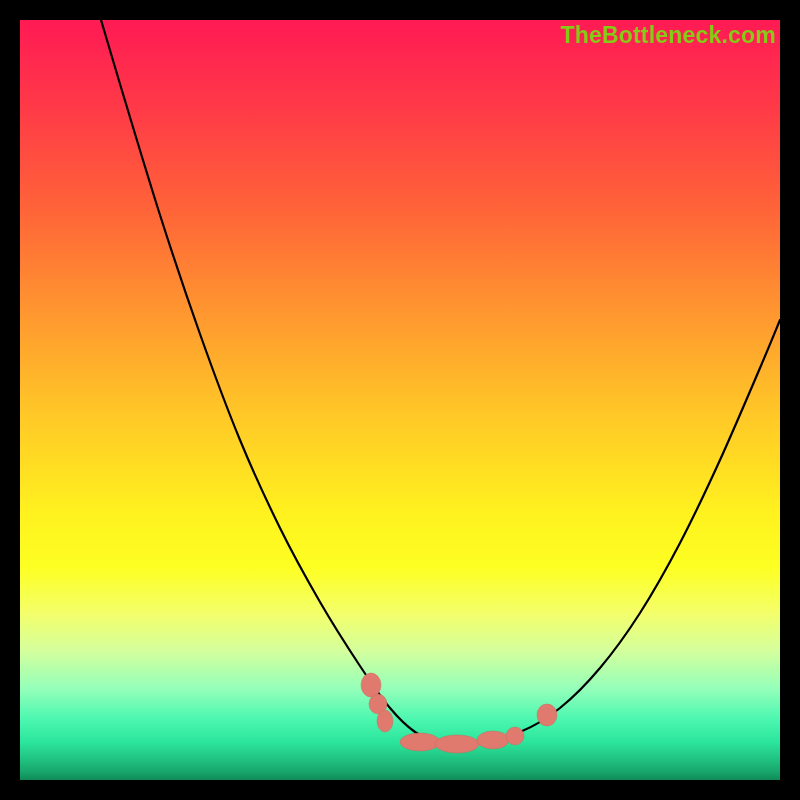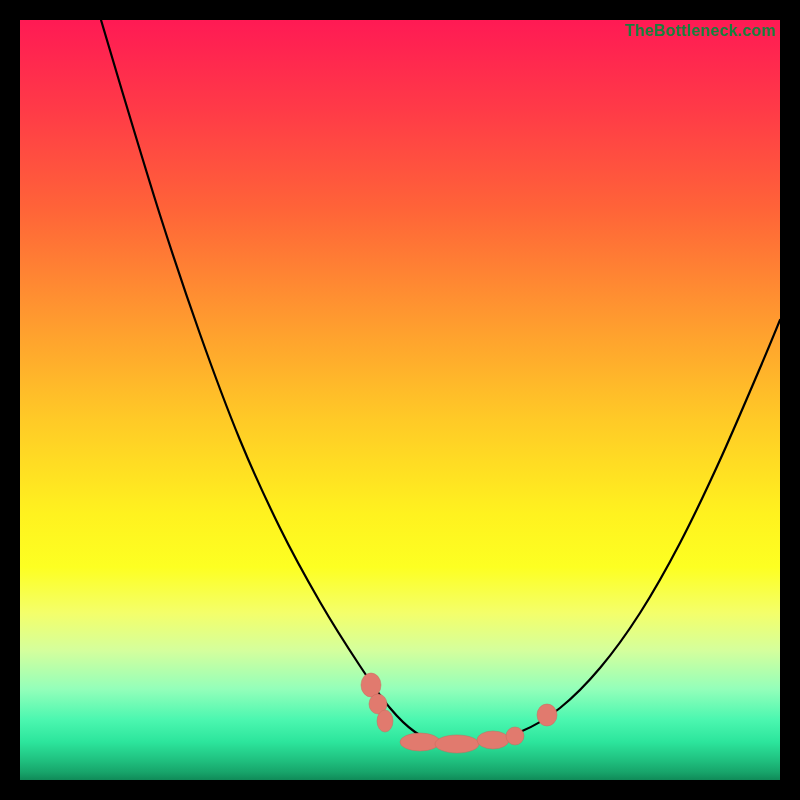--- a/index.html
+++ b/index.html
@@ -29,24 +29,24 @@
       #94ffba 88%,
       #4cf7b0 92%,
       #2ce59c 95%,
       #1fbf7e 97.5%,
       #17a46a 99%,
       #108a58 100%
     );
   }
   .credit {
     position: absolute;
-    color: #15803d;
+    color: #84cc16;
     font-family: "Segoe UI", Arial, sans-serif;
     font-weight: 600;
-    font-size: 16px;
+    font-size: 23px;
     letter-spacing: 0.2px;
   }
   .plot-svg {
     position: absolute;
     left: 0;
     top: 0;
     width: 760px;
     height: 760px;
   }
   .curve {

